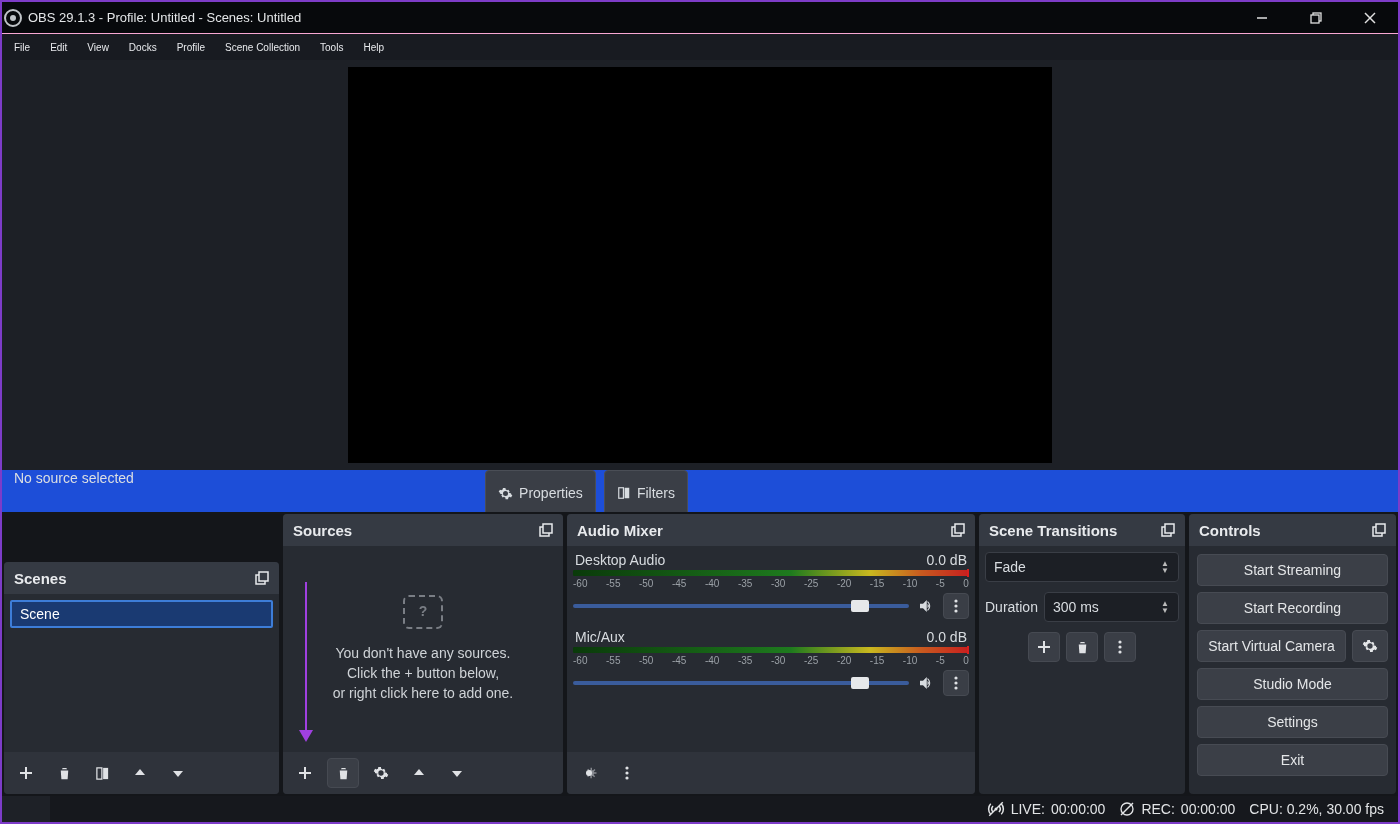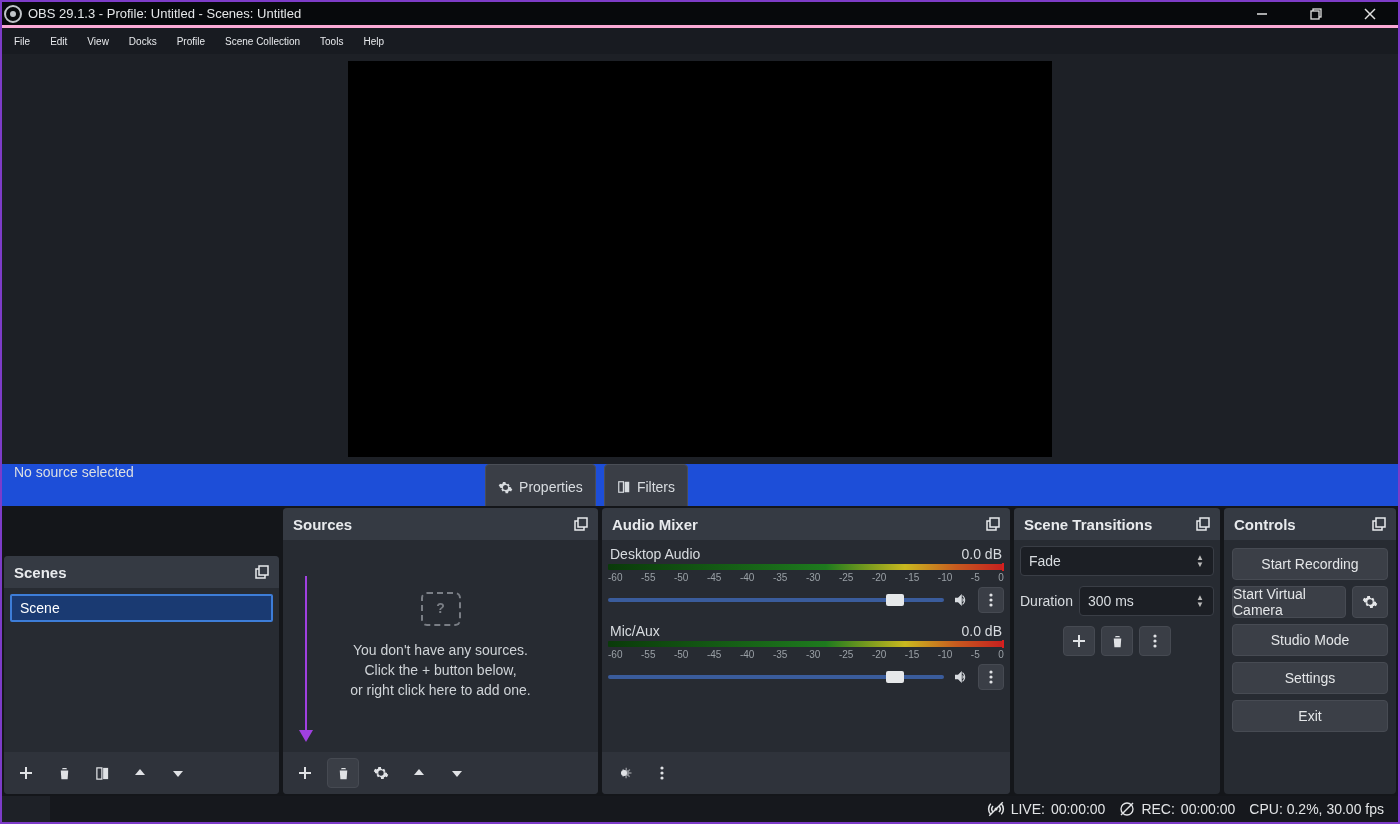--- a/index.html
+++ b/index.html
@@ -9,26 +9,26 @@
     color: #d8dce0;
     font-family: "Segoe UI", Arial, sans-serif;
     font-size: 14px;
     border: 2px solid #7d3cc8;
     display: flex;
     flex-direction: column;
   }
 
   
   .titlebar {
-    height: 26px;
+    height: 32px;
     background: #07090c;
     display: flex;
     align-items: center;
     padding: 0 4px 0 2px;
-    border-bottom: 3px solid #f9a8d4;
+    border-bottom: 1px solid #f9a8d4;
   }
   .titlebar .logo {
     width: 18px; height: 18px; border-radius: 50%;
     border: 2px solid #c0c4c8; margin-right: 6px;
     display:flex;align-items:center;justify-content:center;
   }
   .titlebar .logo::after{content:"";width:6px;height:6px;border-radius:50%;background:#c0c4c8;}
   .titlebar .title { color: #e4e6e8; font-size: 13px; }
   .titlebar .win-controls { margin-left: auto; display: flex; gap: 26px; padding-right: 10px; }
   .titlebar .win-btn { width: 28px; height: 22px; display:flex;align-items:center;justify-content:center; color:#e0e0e0; cursor:pointer; }
@@ -131,21 +131,21 @@
   .scenes { width: 275px; margin-top: 48px; }
   .scene-row {
     background: #1a3a72;
     border: 2px solid #3d7dd8;
     padding: 4px 8px;
     color: #fff;
     border-radius: 2px;
   }
 
   
-  .sources { width: 315px; }
+  .sources { width: 280px; }
   .sources .empty {
     flex:1; display:flex; flex-direction:column; align-items:center; justify-content:center;
     text-align:center; color:#cfd3d7; font-size:14px; line-height:1.45;
     position:relative;
   }
   .arrow-line{position:absolute;left:16px;top:30px;bottom:10px;width:2px;background:#a040e0;}
   .arrow-head{position:absolute;left:10px;bottom:4px;width:0;height:0;border-left:7px solid transparent;border-right:7px solid transparent;border-top:12px solid #a040e0;}
   .src-placeholder{
     width:40px;height:34px;border:2px dashed #7a7e85;border-radius:6px;
     display:flex;align-items:center;justify-content:center;color:#7a7e85;font-weight:700;margin-bottom:14px;
@@ -520,20 +520,21 @@
       <span>Controls</span>
       <span class="popout">
           <svg width="14" height="14" viewBox="0 0 14 14">
             <rect x="1" y="4" width="9" height="9" fill="none" stroke="currentColor" stroke-width="1.5"></rect>
             <rect x="4" y="1" width="9" height="9" fill="#353a43" stroke="currentColor" stroke-width="1.5"></rect>
           </svg>
         </span>
     </div>
     <div class="dock-body">
       <div class="ctrl-btns">
+        <div class="ctrl-btn">Start Streaming</div>
         <div class="ctrl-btn">Start Recording</div>
         <div class="ctrl-row">
           <div class="ctrl-btn" style="flex:1">Start Virtual Camera</div>
           <div class="ctrl-btn ctrl-gear">
               <svg width="16" height="16" viewBox="0 0 24 24">
                 <path fill="currentColor" d="M12 8a4 4 0 100 8 4 4 0 000-8zm9 4a7 7 0 01-.1 1.2l2 1.6-2 3.4-2.4-1a7 7 0 01-2 1.2l-.4 2.6h-4l-.4-2.6a7 7 0 01-2-1.2l-2.4 1-2-3.4 2-1.6A7 7 0 013 12a7 7 0 01.1-1.2l-2-1.6 2-3.4 2.4 1a7 7 0 012-1.2L7.9 3h4l.4 2.6a7 7 0 012 1.2l2.4-1 2 3.4-2 1.6A7 7 0 0121 12z"></path>
               </svg>
             </div>
         </div>
         <div class="ctrl-btn">Studio Mode</div>

